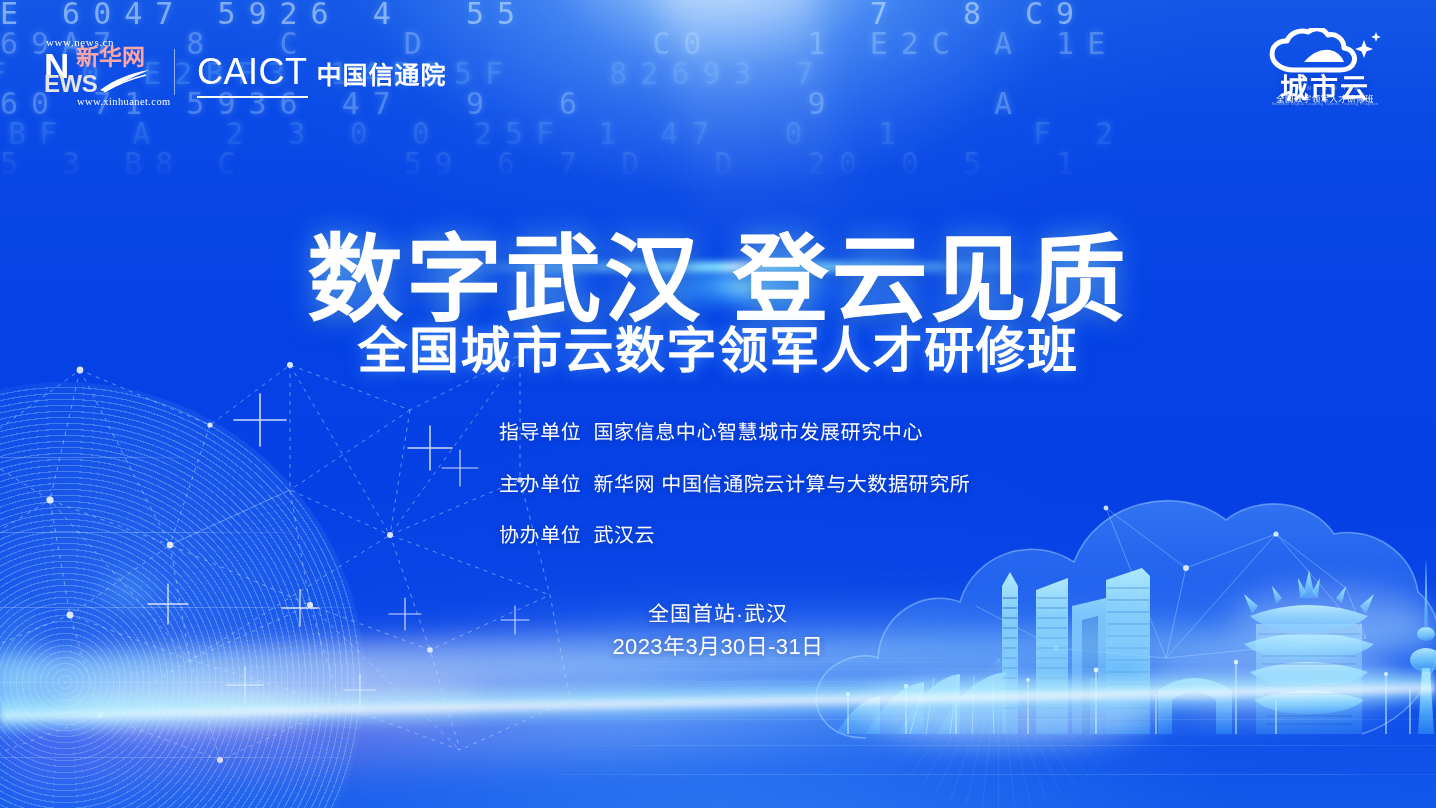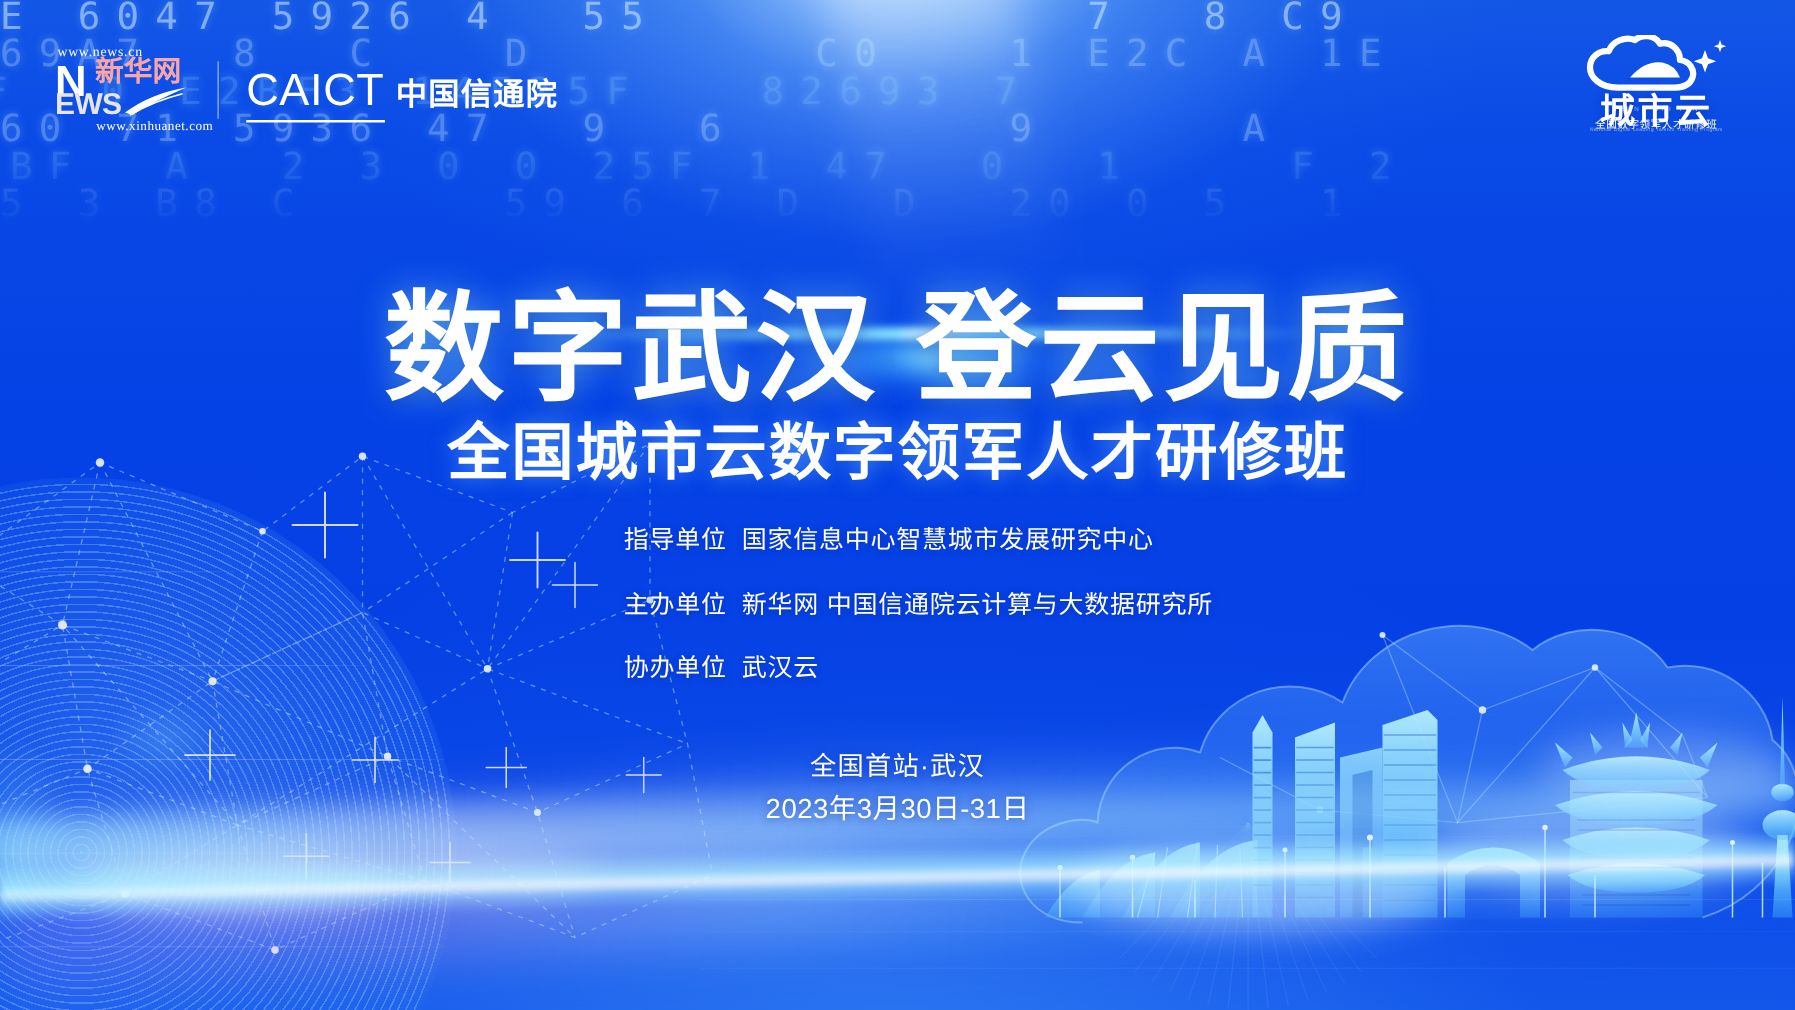--- a/index.html
+++ b/index.html
@@ -203,21 +203,21 @@
     filter:blur(3px);
   }
   .main-title{
     position:absolute;left:0;right:0;top:162px;text-align:center;
     font-size:96px;line-height:108px;font-weight:700;color:#fff;
     letter-spacing:3px;
     text-shadow:0 0 26px rgba(110,195,255,.75), 0 3px 14px rgba(0,35,130,.45);
     white-space:nowrap;
   }
   .sub-title{
-    position:absolute;left:0;right:0;top:292px;text-align:center;
+    position:absolute;left:0;right:0;top:281px;text-align:center;
     font-size:50px;line-height:56px;font-weight:700;color:#fff;
     letter-spacing:1.5px;
     text-shadow:0 0 16px rgba(120,200,255,.55);
     white-space:nowrap;
   }
 
   
   .orgs{
     position:absolute;left:499px;top:396px;
     font-size:20px;line-height:29.5px;color:#fff;letter-spacing:.6px;

